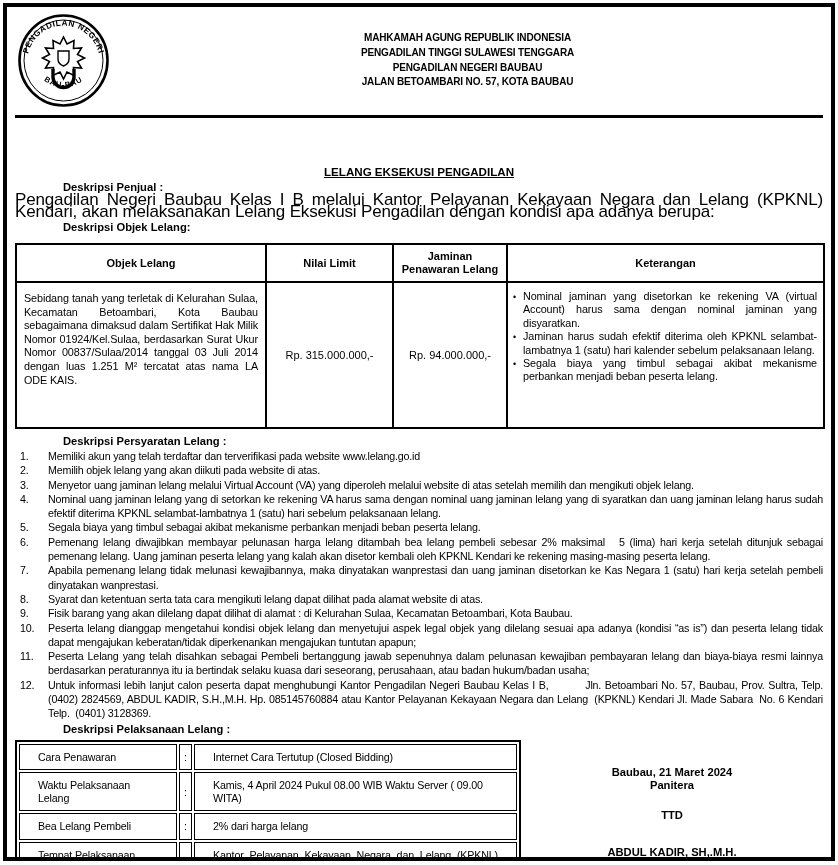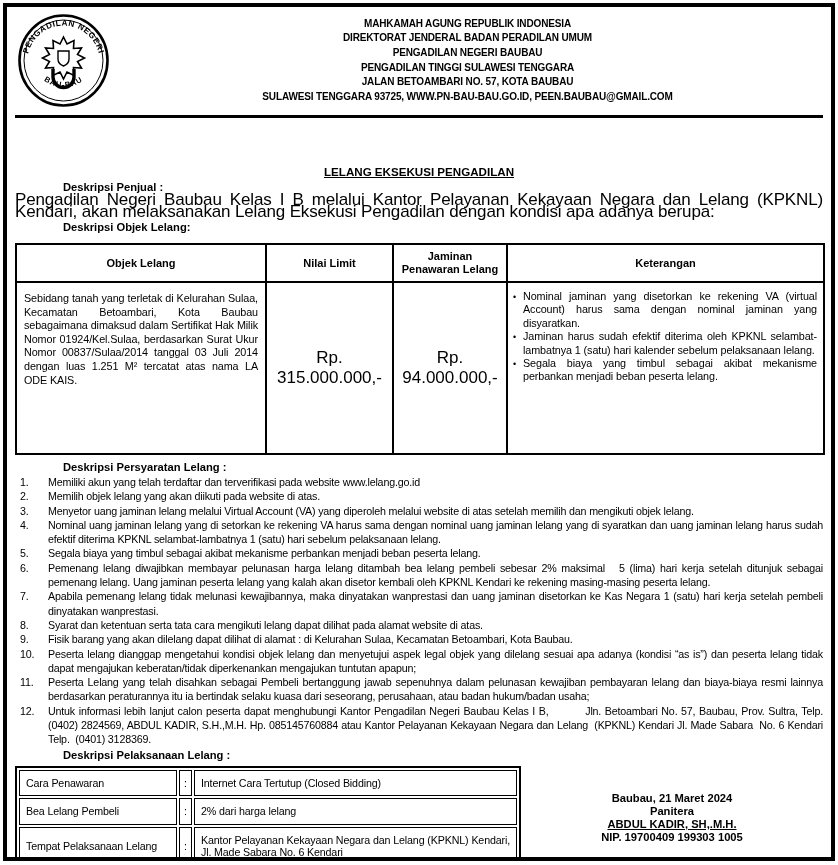--- a/index.html
+++ b/index.html
@@ -44,28 +44,28 @@
   
   .obj-table {
     width: 100%; border-collapse: collapse; table-layout: fixed;
     margin-top: 9px; margin-bottom: 6px;
   }
   .obj-table th, .obj-table td { border: 2.5px solid #000; }
   .obj-table th {
     font-size: 11px; font-weight: bold; text-align: center;
     vertical-align: middle; height: 38px; padding: 2px 4px; line-height: 12.5px;
   }
-  .obj-table tbody tr { height: 172px; }
+  .obj-table tbody tr { height: 146px; }
   .cell-desc {
     vertical-align: top; padding: 9px 7px;
     font-size: 10.8px; line-height: 13.6px; text-align: justify; letter-spacing: -0.1px;
   }
   .cell-money {
     vertical-align: middle; text-align: center;
-    font-size: 17px;
+    font-size: 11px;
   }
   .cell-ket { vertical-align: top; padding: 7px 6px 4px 5px; }
   .bullet-row { display: flex; font-size: 10.8px; line-height: 13.4px; letter-spacing: -0.1px; }
   .bullet-glyph { flex: 0 0 10px; font-size: 9px; padding-top: 1px; text-align: left; }
   .bullet-text { flex: 1; text-align: justify; }
   
   .req-list { margin-top: 1px; }
   .req-item { display: flex; font-size: 10.7px; line-height: 14.3px; letter-spacing: -0.18px; }
   .req-num { flex: 0 0 33px; padding-left: 5px; }
   .req-text { flex: 1; text-align: justify; }
@@ -73,34 +73,34 @@
   .bottom-area { display: flex; margin-top: 4px; }
   .exec-table {
     border: 2.5px solid #000;
     border-collapse: separate; border-spacing: 2px;
     width: 506px; table-layout: fixed; flex: 0 0 auto;
     background: #fff;
   }
   .exec-table td {
     border: 1.2px solid #000;
     font-size: 10.7px; line-height: 12.6px;
-    padding: 6px 6px; vertical-align: middle; letter-spacing: -0.15px;
+    padding: 6px 18px; vertical-align: middle; letter-spacing: -0.15px;
   }
   .exec-label { width: 158px; }
   .exec-sep { width: 13px; text-align: center; padding: 6px 2px !important; }
   .exec-value { text-align: left; }
   .exec-value.tall { text-align: justify; }
   
   .sig-block {
     flex: 1; text-align: center; font-weight: bold;
     font-size: 11.2px; line-height: 13.2px;
     padding-top: 26px;
   }
   .sig-ttd { margin-top: 17px; }
-  .sig-name { text-decoration: underline; }
+  .sig-name { margin-top: 24px; text-decoration: underline; }
 </style>
 </head>
 <body>
 
 <div class="sheet">
 
   <div class="letterhead">
     <svg class="seal" viewBox="0 0 97 95" aria-hidden="true">
       <ellipse cx="48.5" cy="47.5" rx="44" ry="45" fill="none" stroke="#000" stroke-width="2.6"></ellipse>
       <ellipse cx="48.5" cy="47.5" rx="39.5" ry="40.5" fill="none" stroke="#000" stroke-width="1"></ellipse>
@@ -117,25 +117,23 @@
 
       <g>
         <path fill="none" stroke="#000" stroke-width="1.6" d="M48.5,24 L52,31 L59,27.5 L58.5,35.5 L66.5,35 L62.5,41.5 L69.5,45 L62.5,48.5 L66.5,55 L58.5,54.5 L59,62.5 L52,59 L48.5,66 L45,59 L38,62.5 L38.5,54.5 L30.5,55 L34.5,48.5 L27.5,45 L34.5,41.5 L30.5,35 L38.5,35.5 L38,27.5 L45,31 Z"></path>
         <path fill="none" stroke="#000" stroke-width="1.4" d="M43,38 h11 v8 q0,5 -5.5,7 q-5.5,-2 -5.5,-7 Z"></path>
       </g>
 
       <path fill="none" stroke="#000" stroke-width="3.4" d="M38,56 v8 a10.5,10.5 0 0 0 21,0 v-8"></path>
     </svg>
     <div class="org-block">
       <div>MAHKAMAH AGUNG REPUBLIK INDONESIA</div>
-      <div>DIREKTORAT JENDERAL BADAN PERADILAN UMUM</div>
+      <div>PENGADILAN TINGGI SULAWESI TENGGARA</div>
       <div>PENGADILAN NEGERI BAUBAU</div>
-      <div>PENGADILAN TINGGI SULAWESI TENGGARA</div>
       <div>JALAN BETOAMBARI NO. 57, KOTA BAUBAU</div>
-      <div>SULAWESI TENGGARA 93725, WWW.PN-BAU-BAU.GO.ID, PEEN.BAUBAU@GMAIL.COM</div>
     </div>
   </div>
 
   <div class="doc-title">
     <div class="underline">LELANG EKSEKUSI PENGADILAN</div>
   </div>
 
   <div class="sec-heading">Deskripsi Penjual :</div>
   <div class="para">Pengadilan Negeri Baubau Kelas I B melalui Kantor Pelayanan Kekayaan Negara dan Lelang (KPKNL) Kendari, akan melaksanakan Lelang Eksekusi Pengadilan dengan kondisi apa adanya berupa:</div>
 
@@ -234,33 +232,39 @@
   <div class="sec-heading">Deskripsi Pelaksanaan Lelang :</div>
   <div class="bottom-area">
     <table class="exec-table">
       <tbody>
           <tr>
         <td class="exec-label">Cara Penawaran</td>
         <td class="exec-sep">:</td>
         <td class="exec-value">Internet Cara Tertutup (Closed Bidding)</td>
       </tr>
       <tr>
+        <td class="exec-label">Waktu Pelaksanaan Lelang</td>
+        <td class="exec-sep">:</td>
+        <td class="exec-value">Kamis, 4 April 2024 Pukul 08.00 WIB Waktu Server ( 09.00 WITA)</td>
+      </tr>
+      <tr>
         <td class="exec-label">Bea Lelang Pembeli</td>
         <td class="exec-sep">:</td>
         <td class="exec-value">2% dari harga lelang</td>
       </tr>
       <tr>
         <td class="exec-label">Tempat Pelaksanaan Lelang</td>
         <td class="exec-sep">:</td>
         <td class="exec-value tall">Kantor Pelayanan Kekayaan Negara dan Lelang (KPKNL) Kendari, Jl. Made Sabara No. 6 Kendari</td>
       </tr>
     </tbody>
       </table>
 
     <div class="sig-block">
       <div>Baubau, 21 Maret 2024</div>
       <div>Panitera</div>
+      <div class="sig-ttd">TTD</div>
       <div class="sig-name">ABDUL KADIR, SH,.M.H.</div>
       <div>NIP. 19700409 199303 1005</div>
     </div>
   </div>
 
 </div>
 
 </body></html>

